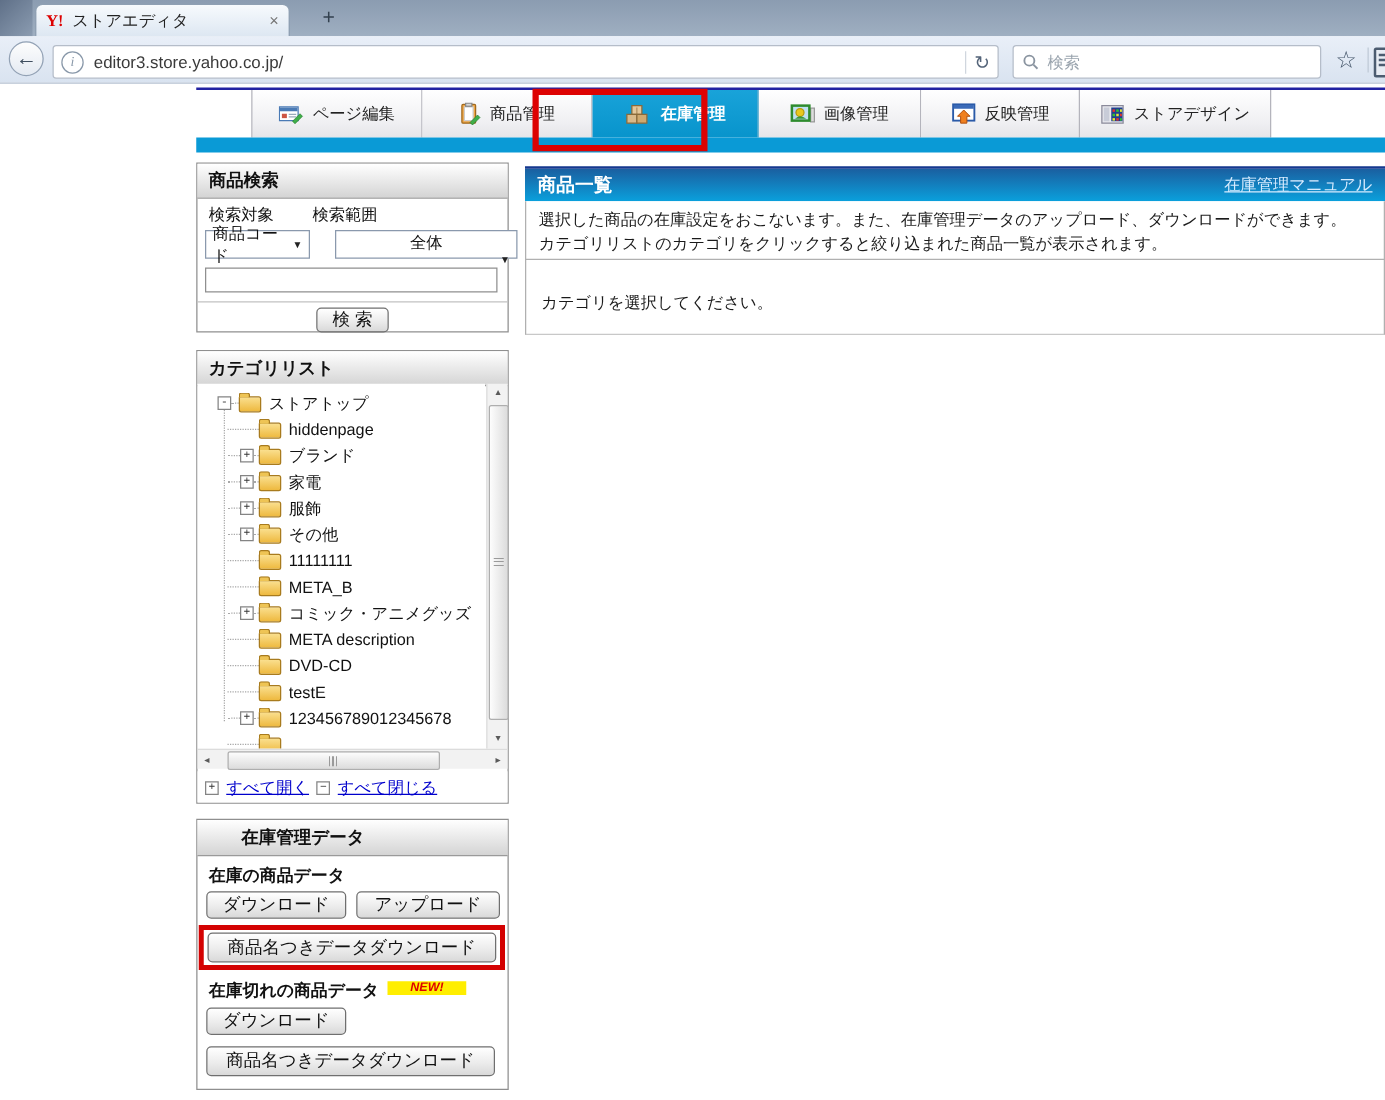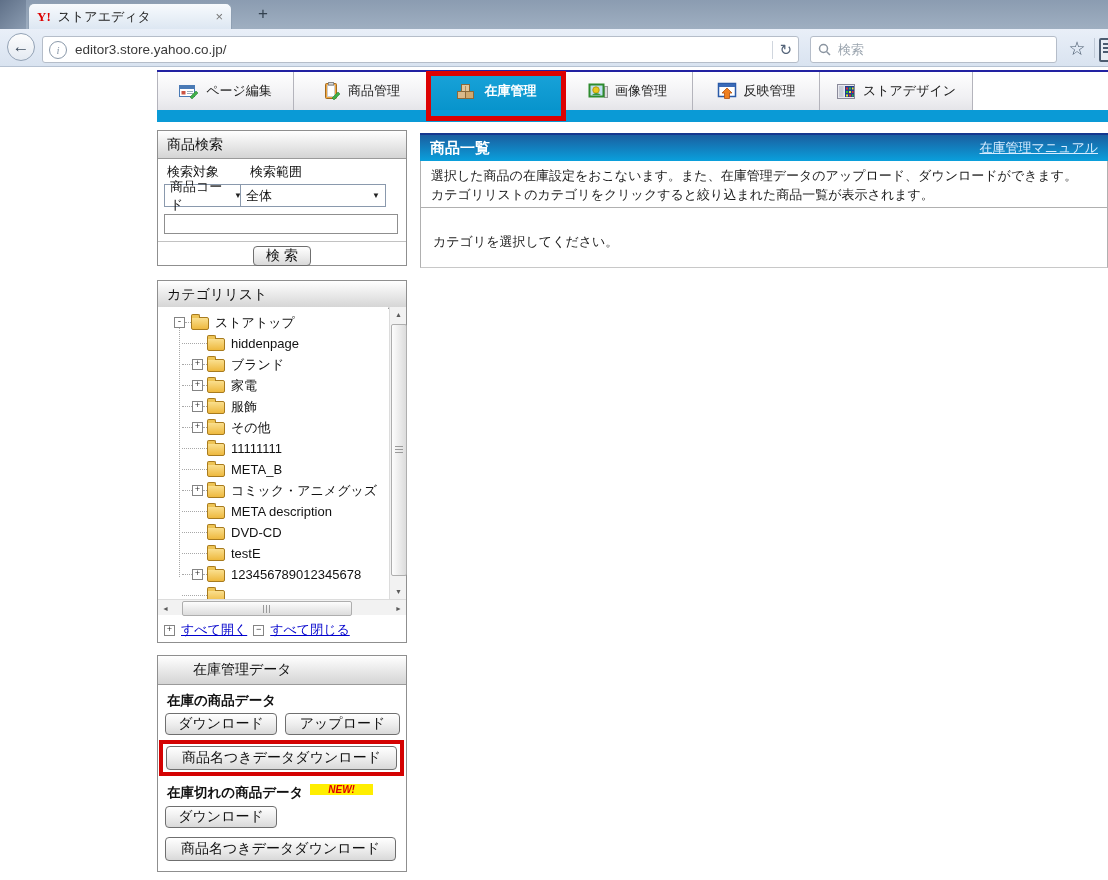--- a/index.html
+++ b/index.html
@@ -55,21 +55,21 @@
   .navtab:first-child{border-left:1px solid #b4b4bc;}
   .navtab.active{background:linear-gradient(180deg,#19a3d9,#0894cc);color:#fff;font-weight:bold;border-right:1px solid #0886ba;}
   .tabicon{display:flex;align-items:center;}
   .accentbar{position:absolute;left:157px;top:110px;width:951px;height:12px;background:#0a9ad6;}
   .hl-tab{position:absolute;left:426px;top:71px;width:140px;height:50px;border:5px solid #dd0202;box-sizing:border-box;pointer-events:none;}
 
   
   .panel{position:absolute;border:1px solid #8f8f8f;background:#fff;box-sizing:border-box;}
   .panel-h{height:27px;background:linear-gradient(180deg,#ffffff,#d4d4d4);
     border-bottom:1px solid #9a9a9a;display:flex;align-items:center;padding:0 9px;
-    font-size:14px;font-weight:normal;color:#111;}
+    font-size:14px;font-weight:bold;color:#111;}
   .btn{display:flex;align-items:center;justify-content:center;
     background:linear-gradient(180deg,#ffffff,#ececec 55%,#d9d9d9);
     border:1px solid #6f6f6f;border-radius:4px;font-size:14px;color:#111;box-sizing:border-box;cursor:pointer;position:absolute;}
   .lbl{position:absolute;font-size:13px;color:#111;}
   .boldlbl{position:absolute;font-size:13.5px;font-weight:bold;color:#111;}
   .selectbox{position:absolute;background:#fff;border:1px solid #8a99ad;display:flex;
     align-items:center;padding:0 5px;box-sizing:border-box;font-size:13px;color:#111;}
   .selectbox .arr{margin-left:auto;font-size:8px;color:#222;}
   .textinput{position:absolute;background:#fff;border:1px solid #8f8f8f;box-sizing:border-box;font-size:13px;padding:0 4px;font-family:inherit;}
   .divline{position:absolute;height:1px;background:#c2c2c2;}
@@ -155,21 +155,21 @@
         </svg>
     </span>
     <span class="search-ph">検索</span>
   </div>
   <div class="star-ic">☆</div>
   <div class="nav-sep"></div>
   <div class="lib-ic"></div>
 
   <div class="topline"></div>
   <div class="navtabs" id="nav-tabs">
-      <div class="navtab" style="width: 137px;">
+      <div class="navtab" style="width: 137px; margin-left: 44px;">
         <span class="tabicon">
           <svg width="20" height="17" viewBox="0 0 20 17">
             <rect x="0.5" y="2.5" width="15" height="11" fill="#fff" stroke="#4a7ab5"></rect>
             <rect x="1" y="3" width="14" height="3" fill="#4a7ab5"></rect>
             <rect x="2.5" y="8" width="4" height="3.5" fill="#cc5544"></rect>
             <rect x="8" y="8" width="6" height="1" fill="#99aabb"></rect>
             <rect x="8" y="10" width="6" height="1" fill="#99aabb"></rect>
             <path d="M11 14 L17 8 L19 10 L13 16 Z" fill="#3fae49" stroke="#1f7a28" stroke-width="0.5"></path>
           </svg>
         </span>
@@ -243,21 +243,21 @@
 
   <div class="panel" style="left:157px;top:130px;width:250px;height:136px;">
     <div class="panel-h">商品検索</div>
   </div>
   <div class="lbl" style="left:167px;top:163px;">検索対象</div>
   <div class="lbl" style="left:250px;top:163px;">検索範囲</div>
   <div class="selectbox" style="left:164px;top:184px;width:84px;height:23px;">
     <span>商品コード</span>
     <span class="arr">▼</span>
   </div>
-  <div class="selectbox" style="left:240px;top:184px;width:146px;height:23px;">
+  <div class="selectbox" style="left:268px;top:184px;width:146px;height:23px;flex-direction:column;">
     <span>全体</span>
     <span class="arr">▼</span>
   </div>
   <input class="textinput" style="left: 164px; top: 214px; width: 234px; height: 20px;" value="">
   <div class="divline" style="left:158px;top:241px;width:248px;"></div>
   <div class="btn" style="left:253px;top:246px;width:58px;height:20px;">検 索</div>
 
   <div class="panel" style="left:157px;top:280px;width:250px;height:363px;">
     <div class="panel-h">カテゴリリスト</div>
   </div>

